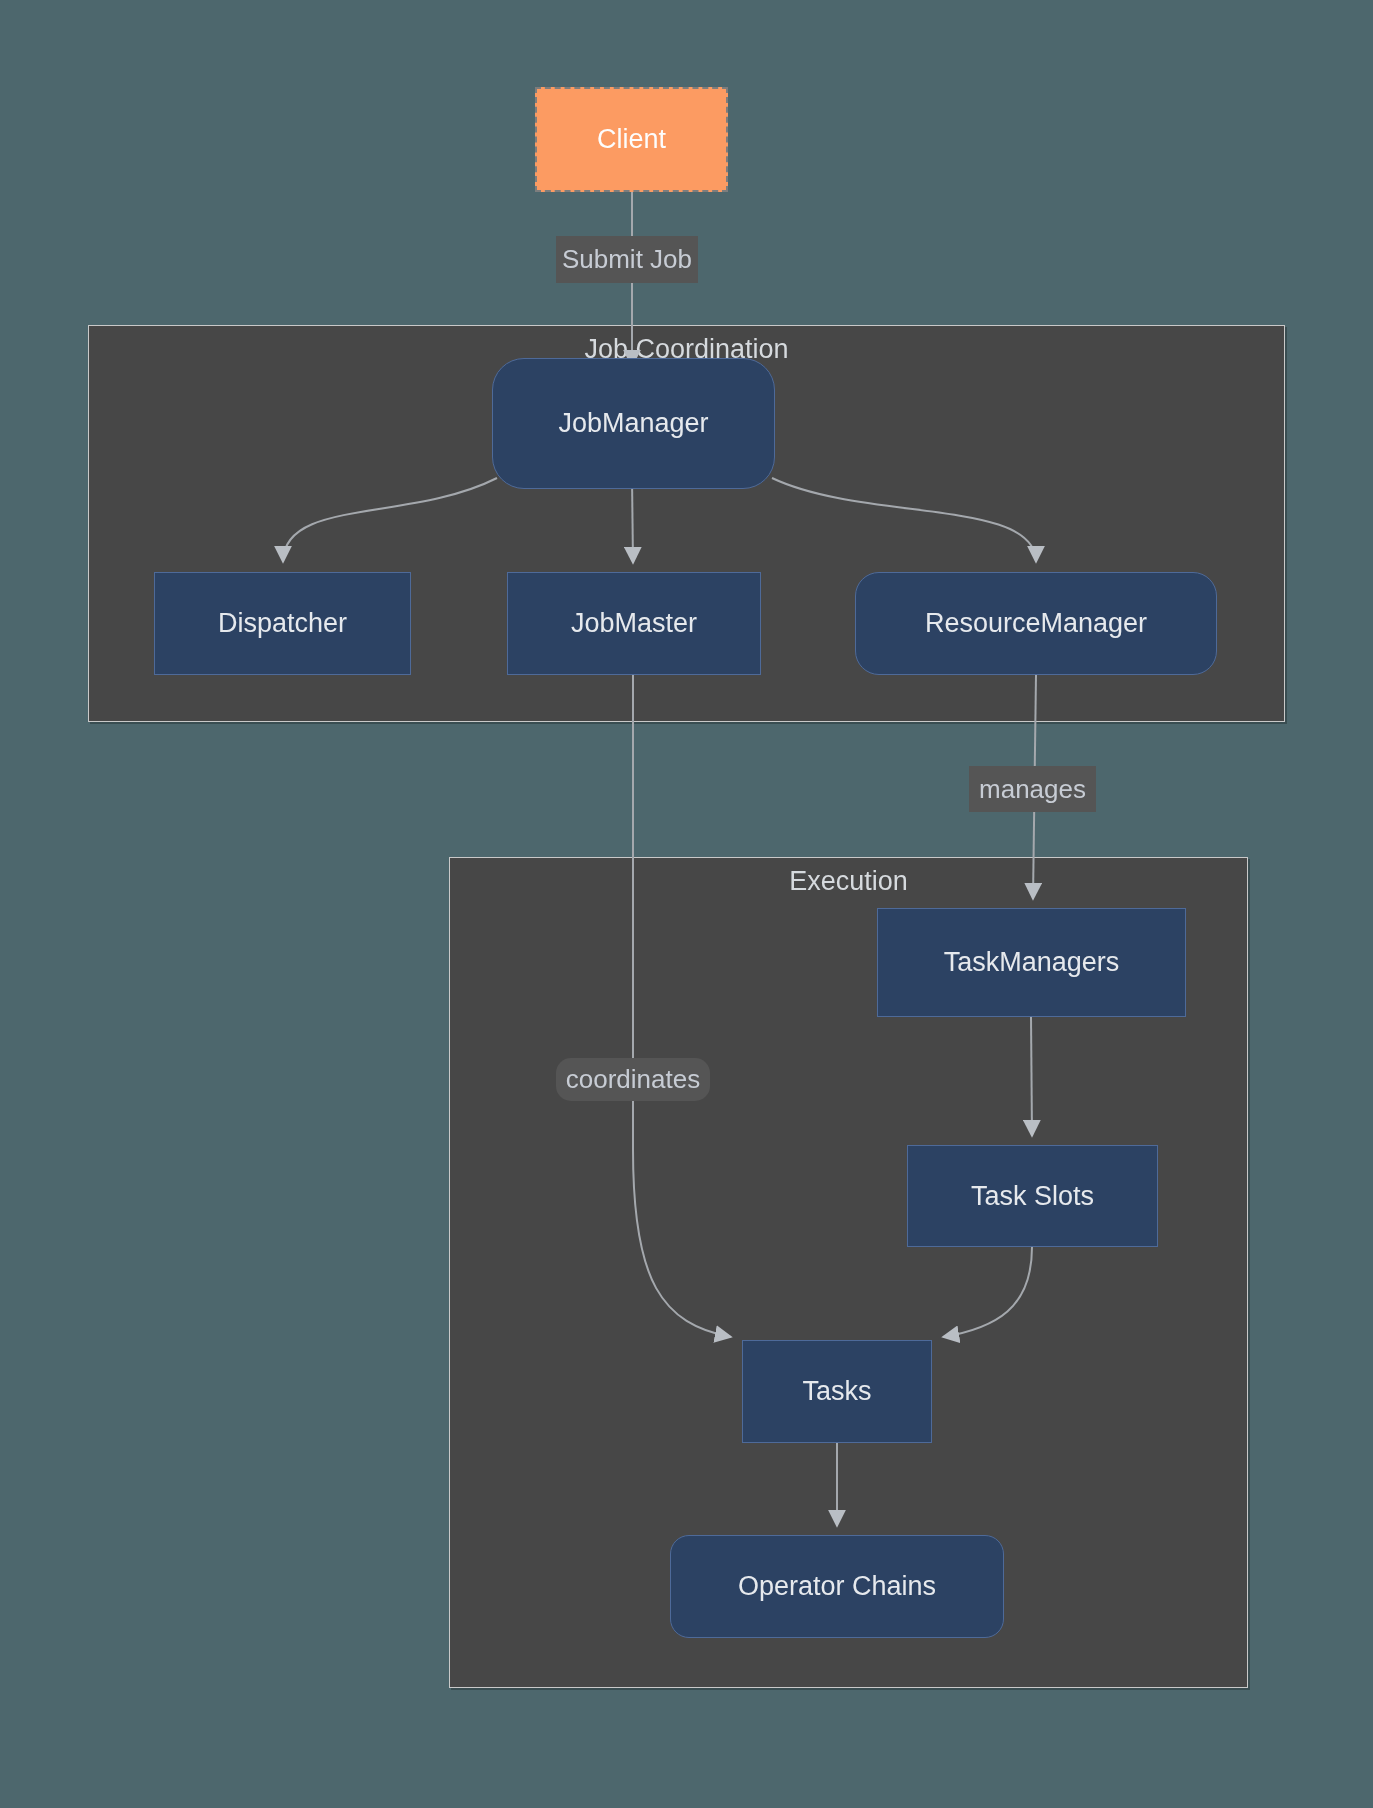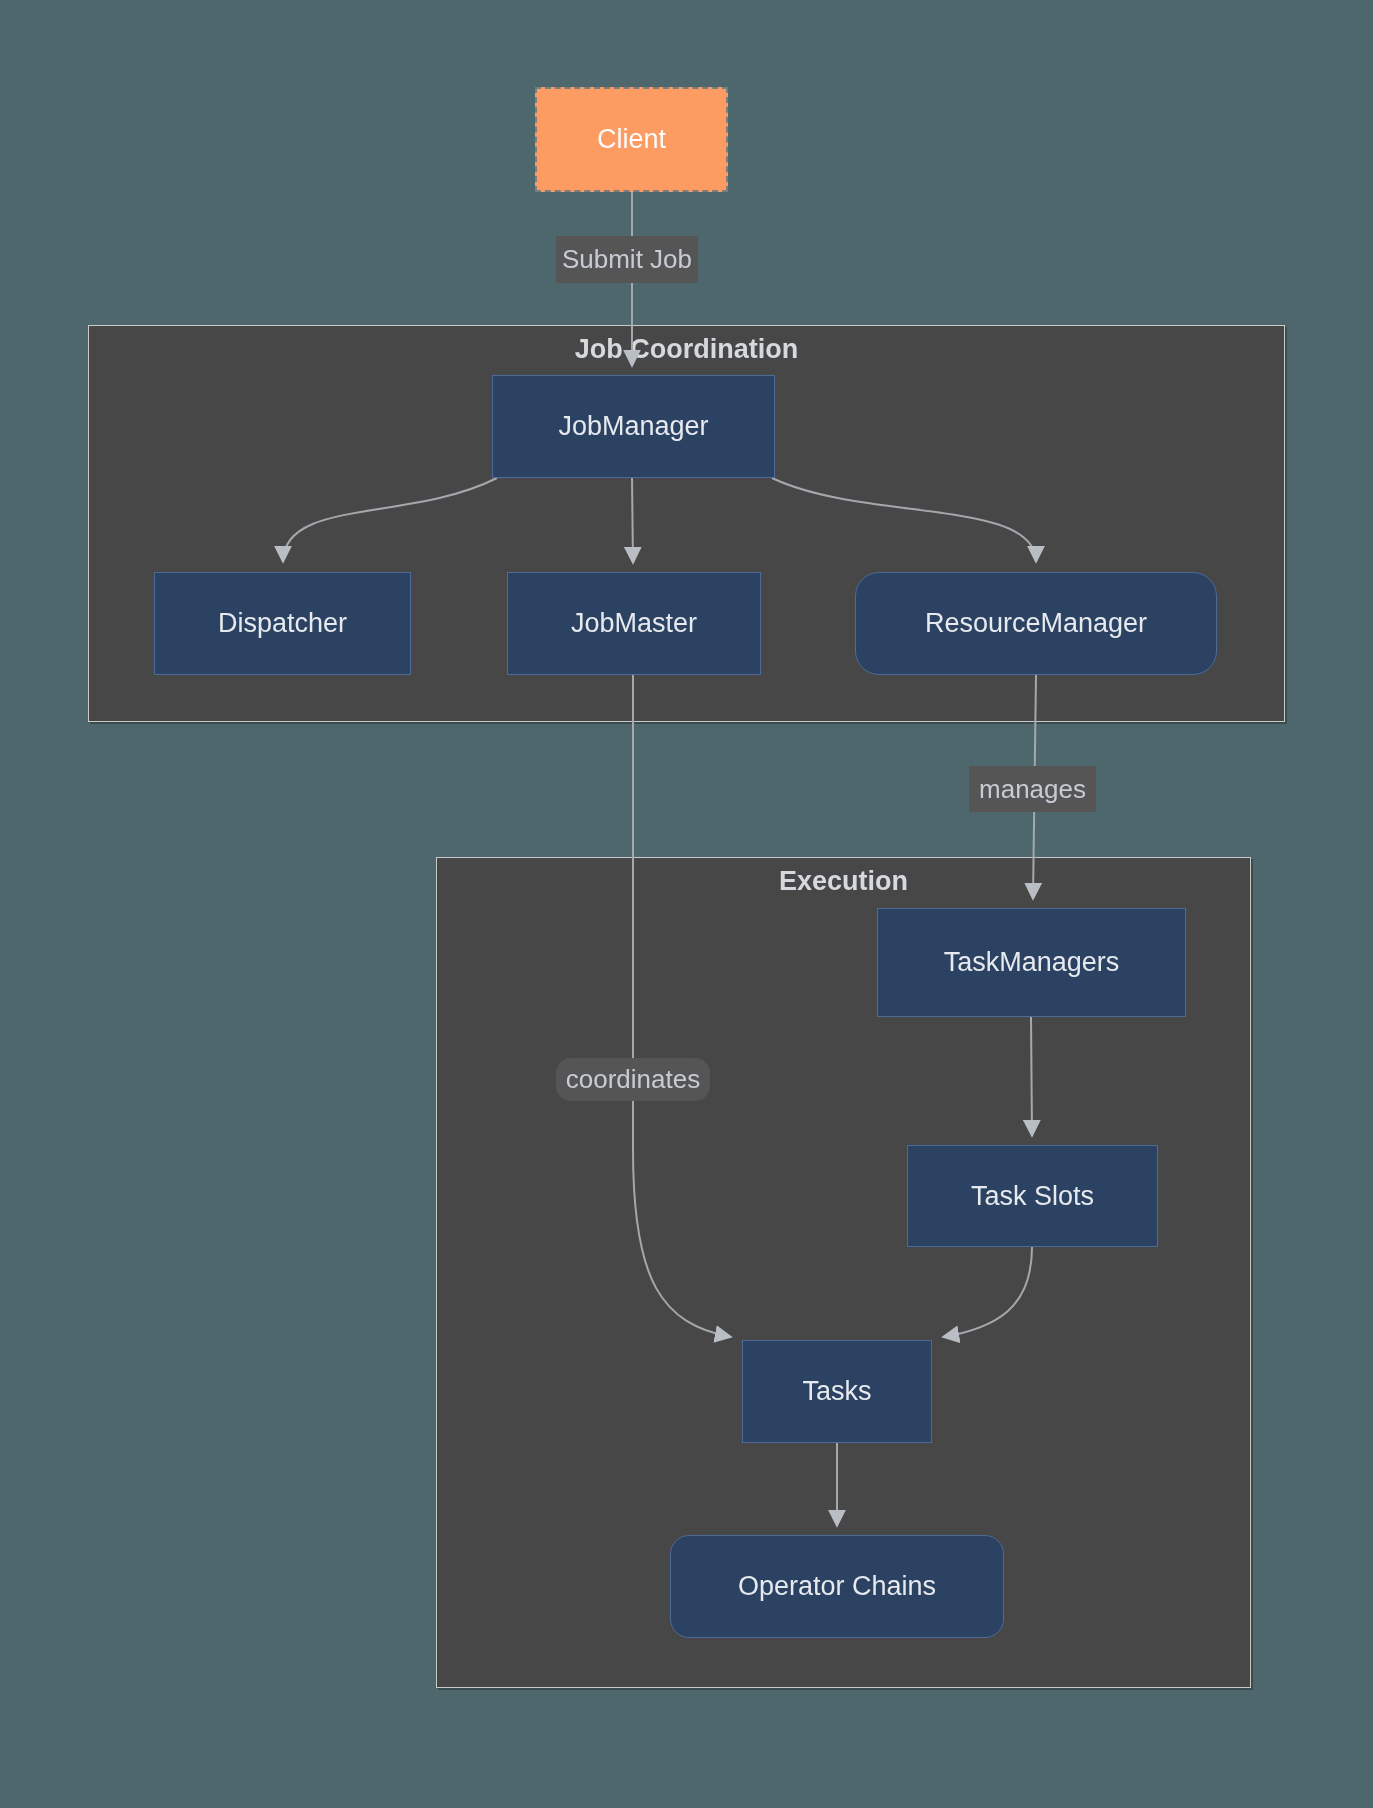--- a/index.html
+++ b/index.html
@@ -24,21 +24,20 @@
   }
   .subgraph-title {
     position: absolute;
     top: 8px;
     left: 0;
     width: 100%;
     text-align: center;
     font-size: 27px;
     color: var(--title-text, #d6dade);
     z-index: 1;
-    font-weight: bold;
   }
   #edges {
     position: absolute;
     left: 0;
     top: 0;
     z-index: 2;
     pointer-events: none;
   }
   .edge {
     fill: none;
@@ -79,21 +78,21 @@
 </style>
 </head>
 <body>
 
 <div id="canvas">
 
   <div class="subgraph" style="left:88px; top:325px; width:1195px; height:395px;">
     <div class="subgraph-title">Job Coordination</div>
   </div>
 
-  <div class="subgraph" style="left:436px; top:857px; width:797px; height:829px;padding-left:16px;">
+  <div class="subgraph" style="left:449px; top:857px; width:797px; height:829px;">
     <div class="subgraph-title">Execution</div>
   </div>
 
   <svg id="edges" width="1373" height="1808" viewBox="0 0 1373 1808">
     <defs>
       <marker id="arrow" viewBox="0 0 10 10" refX="9" refY="5" markerWidth="9" markerHeight="9" orient="auto-start-reverse">
         <path d="M0,0 L10,5 L0,10 z" fill="#b9bec4"></path>
       </marker>
     </defs>
     <path class="edge" marker-end="url(#arrow)" d="M632,192 L632,366"></path>
@@ -102,21 +101,21 @@
     <path class="edge" marker-end="url(#arrow)" d="M772,478 C865,522 1036,498 1036,562"></path>
     <path class="edge" marker-end="url(#arrow)" d="M1036,675 L1033,899"></path>
     <path class="edge" marker-end="url(#arrow)" d="M633,675 L633,1150 C633,1282 662,1324 731,1337"></path>
     <path class="edge" marker-end="url(#arrow)" d="M1031,1017 L1032,1136"></path>
     <path class="edge" marker-end="url(#arrow)" d="M1032,1247 C1032,1308 996,1328 943,1337"></path>
     <path class="edge" marker-end="url(#arrow)" d="M837,1443 L837,1526"></path>
   </svg>
 
   <div class="node client" style="left:535px; top:87px; width:193px; height:105px;">Client</div>
 
-  <div class="node blue" style="left:492px; top:375px; width:283px; height:103px;">JobManager</div>
+  <div class="node blue" style="left:492px; top:358px; width:283px; height:131px;border-radius:32px;">JobManager</div>
 
   <div class="node blue" style="left:154px; top:572px; width:257px; height:103px;">Dispatcher</div>
 
   <div class="node blue" style="left:507px; top:572px; width:254px; height:103px;">JobMaster</div>
 
   <div class="node blue" style="left:855px; top:572px; width:362px; height:103px;border-radius:24px;">ResourceManager</div>
 
   <div class="node blue" style="left:877px; top:908px; width:309px; height:109px;">TaskManagers</div>
 
   <div class="node blue" style="left:907px; top:1145px; width:251px; height:102px;">Task Slots</div>

